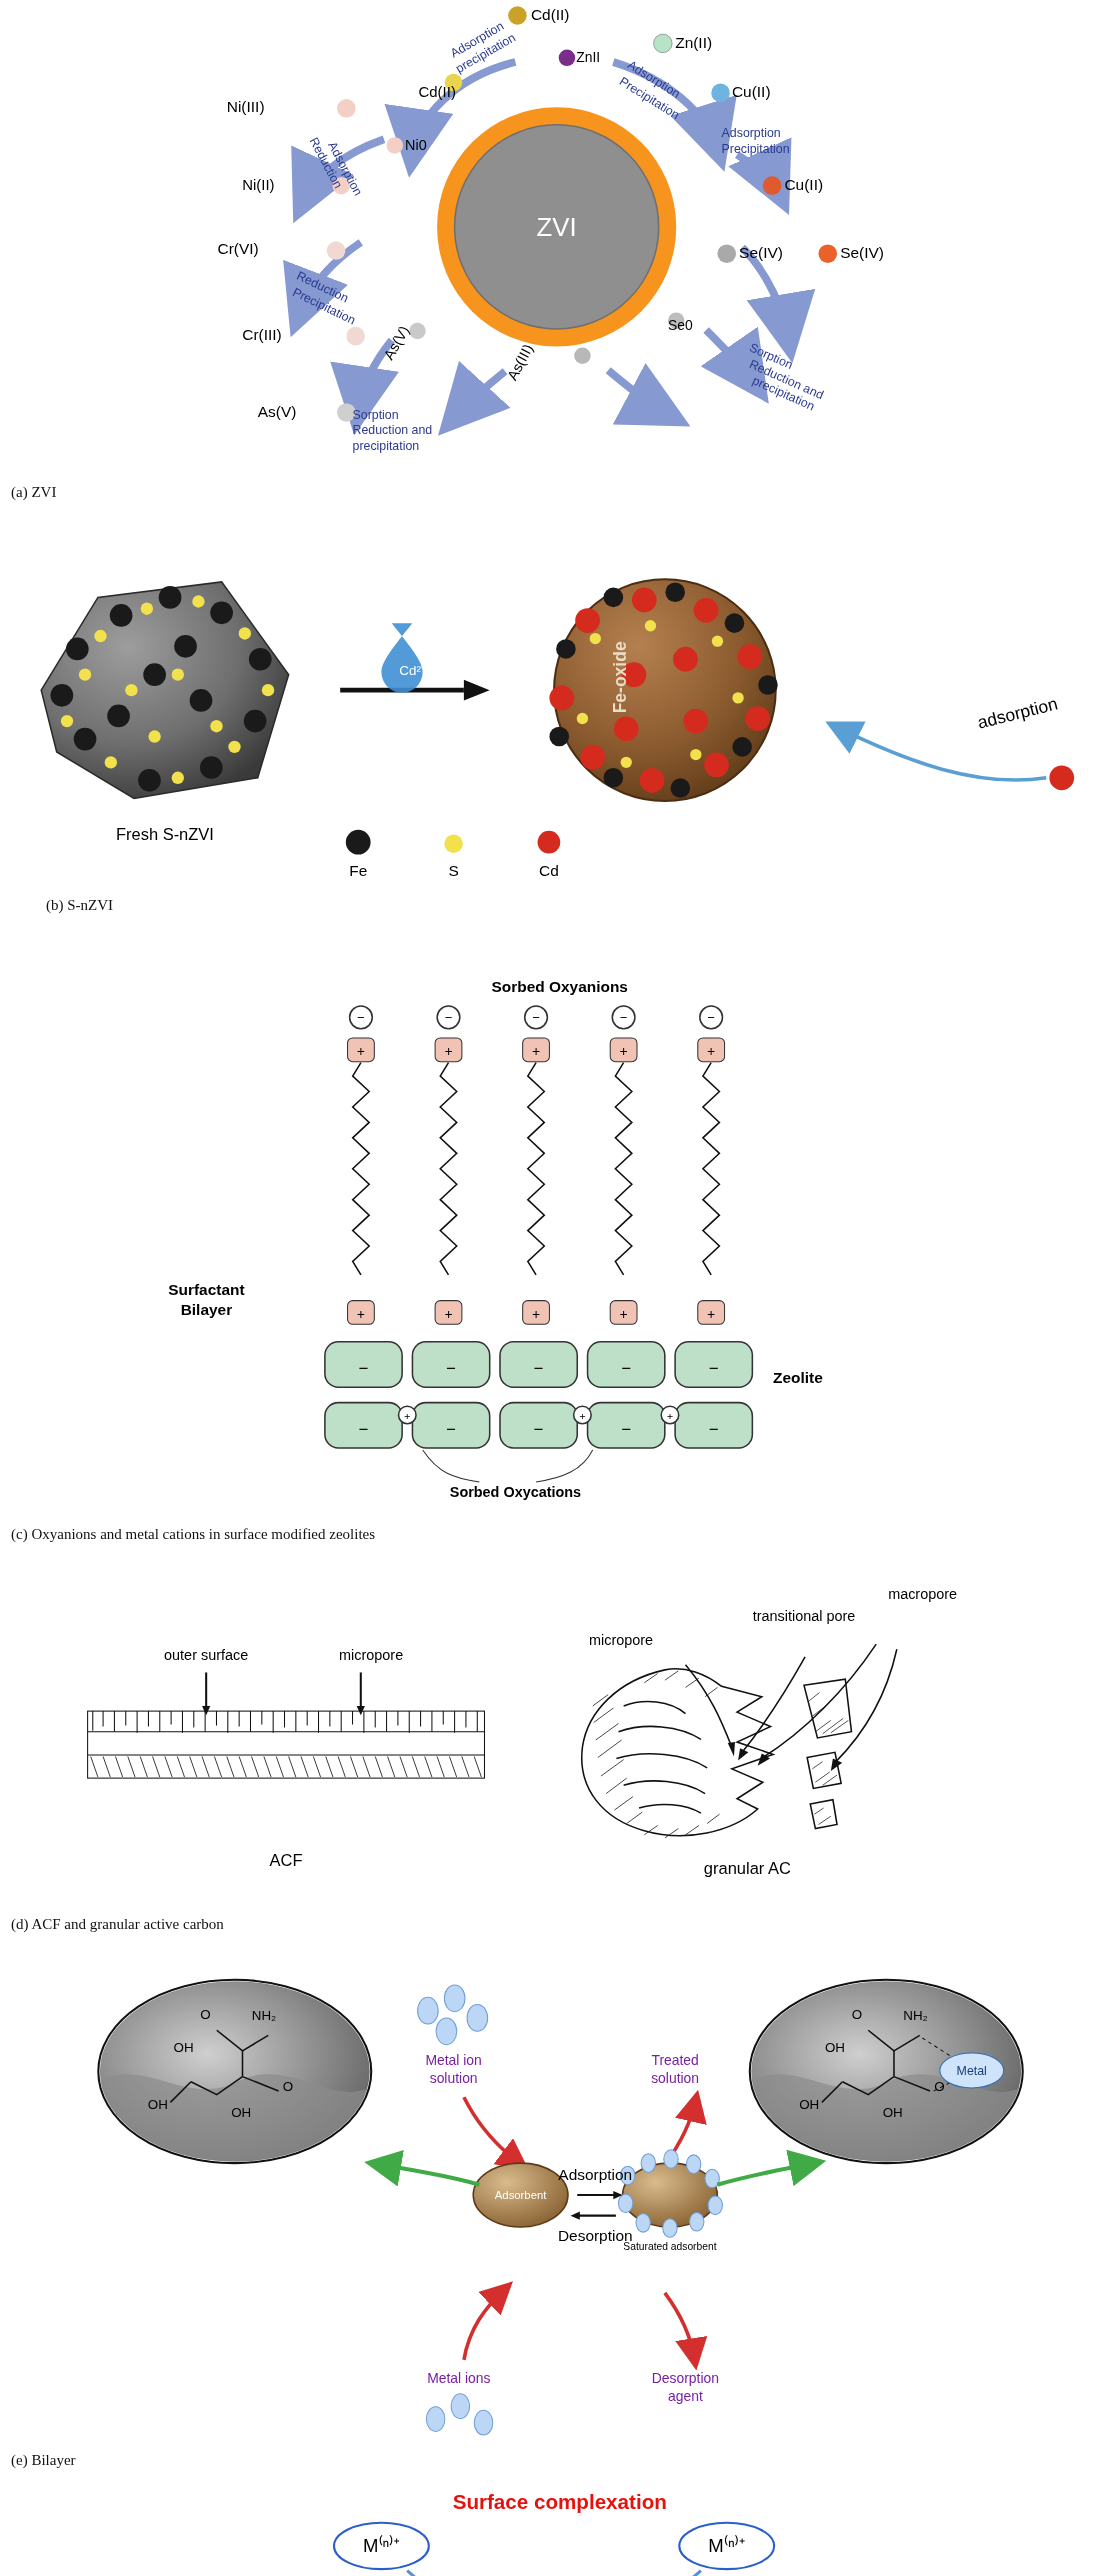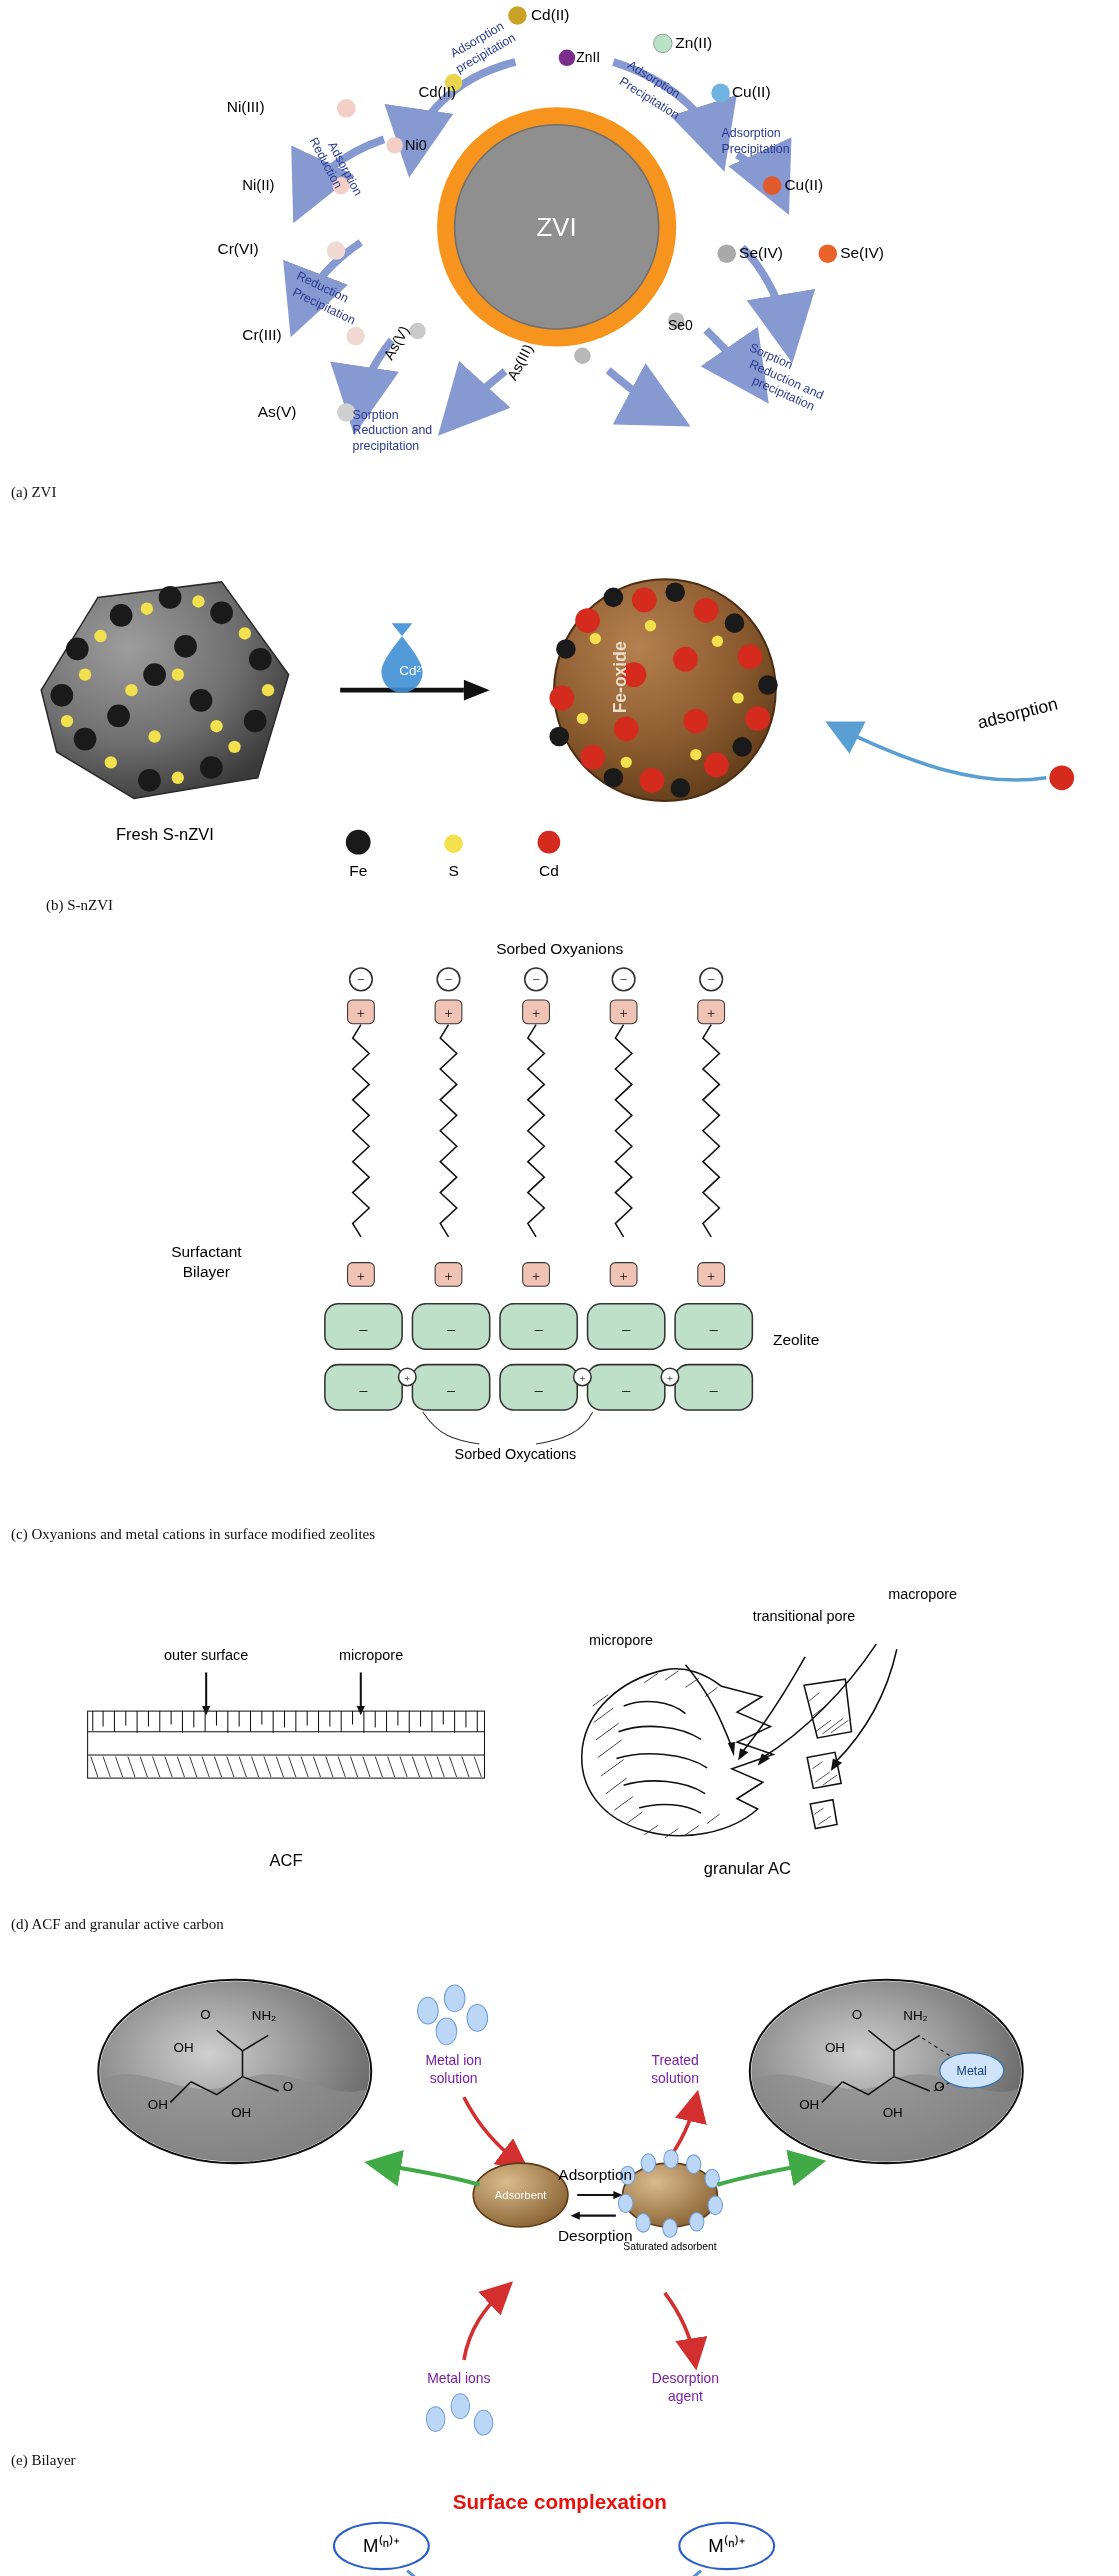--- a/index.html
+++ b/index.html
@@ -246,21 +246,21 @@
         <text x="695" y="690" text-anchor="middle" font-size="30" class="lbl">Fe</text>
         <circle cx="880" cy="628" r="18" fill="#f2e14c"></circle>
         <text x="880" y="690" text-anchor="middle" font-size="30" class="lbl">S</text>
         <circle cx="1065" cy="625" r="22" fill="#d52b1e"></circle>
         <text x="1065" y="690" text-anchor="middle" font-size="30" class="lbl">Cd</text>
       </g>
     </svg>
   </div>
   <div class="cap" style="top:897px;margin-left:35px;">(b)  S-nZVI</div>
 
-  <div class="panel" style="top:933px;height:582px;">
+  <div class="panel" style="top:971px;height:582px;font-weight:bold;">
     <svg width="1120" height="582" viewBox="0 0 2173 1130">
       <text x="1086" y="40" text-anchor="middle" font-size="30" class="lbl">Sorbed Oxyanions</text>
 
       <g>
         <g transform="translate(700,0)">
           <circle cx="0" cy="90" r="22" fill="#ffffff" stroke="#333" stroke-width="3"></circle>
           <text x="0" y="99" text-anchor="middle" font-size="26">−</text>
           <rect x="-26" y="130" width="52" height="46" rx="10" fill="#f0c3b4" stroke="#333" stroke-width="2"></rect>
           <text x="0" y="165" text-anchor="middle" font-size="28">+</text>
           <path d="M0,178 l-16,26 l32,30 l-32,30 l32,30 l-32,30 l32,30 l-32,30 l32,30 l-32,30 l32,30 l-32,30 l32,30 l-32,30 l16,26" fill="none" stroke="#111" stroke-width="3"></path>

